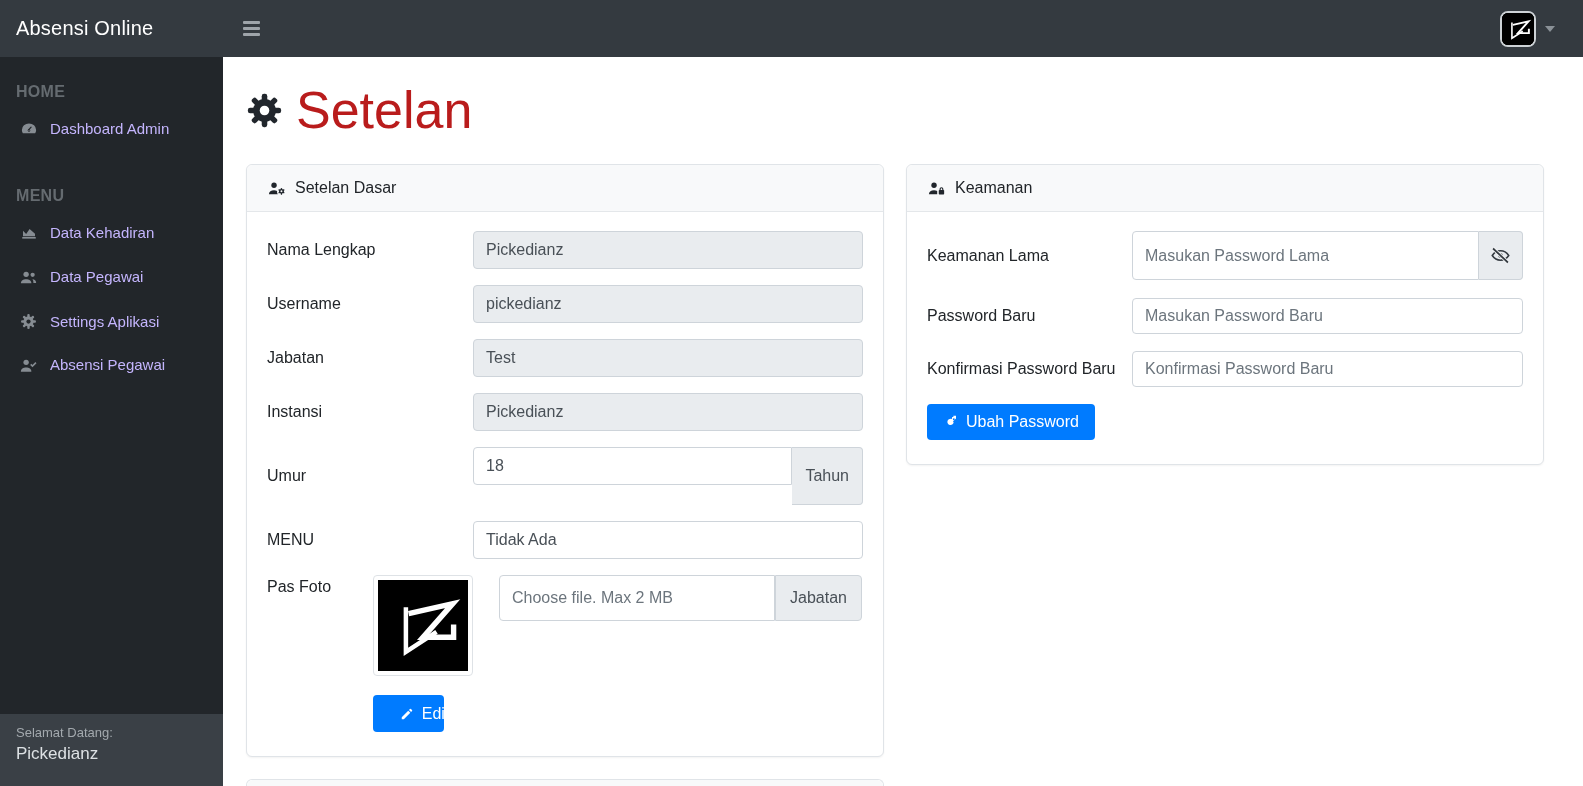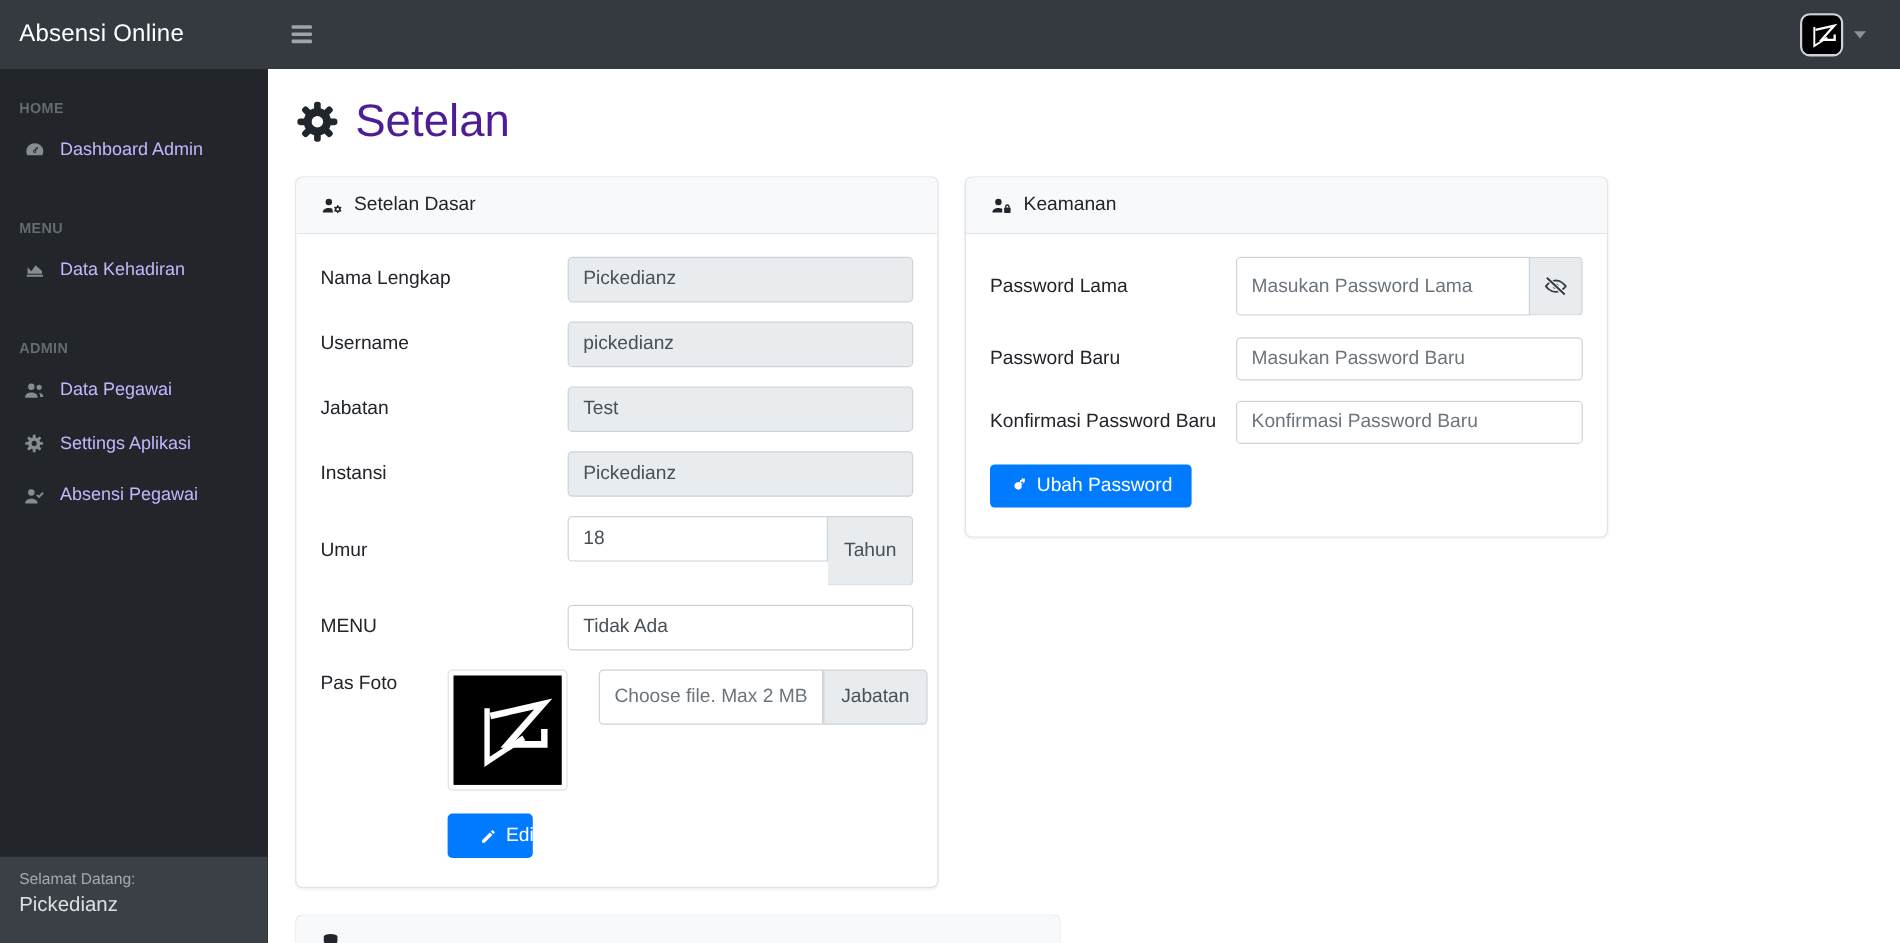--- a/index.html
+++ b/index.html
@@ -16,42 +16,42 @@
   .burger span { display:block; width:17px; height:3px; background:#9ea4aa; border-radius:1px; }
   .nav-right { margin-left:auto; display:flex; align-items:center; gap:9px; padding-right:28px; }
   .avatar { width:36px; height:36px; border-radius:8px; border:2px solid #cdd2d6;
     background:#000; overflow:hidden; cursor:pointer; }
   .caret { width:0; height:0; border-left:5px solid transparent; border-right:5px solid transparent;
     border-top:6px solid #8a9197; cursor:pointer; }
 
   
   .sidebar { position:fixed; top:57px; left:0; width:223px; bottom:0;
     background:#22262a; z-index:15; }
-  .nav-header { padding:10px 16px 6px; font-size:12px; font-weight:bold;
+  .nav-header { padding:10px 16px 6px; font-size:16px; font-weight:bold;
     color:#656b70; letter-spacing:.3px; }
   .nav-header.first { padding-top:26px; }
   .nav-header.spaced { margin-top:26px; }
   .nav-item { display:flex; padding:13px 16px; cursor:pointer;
     color:#c4b5fd; font-size:15px; }
   .nav-item .ni { width:25px; margin-right:9px; color:#868c92; flex:0 0 auto;
     display:flex; justify-content:center; --hole:#22262a; }
   .side-footer { position:absolute; left:0; right:0; bottom:0; height:72px;
     background:#3a4046; padding:11px 16px 0; }
   .side-footer .greet { font-size:13px; color:#a3a9ae; margin-bottom:4px; }
   .side-footer .uname { font-size:17px; color:#dde1e4; }
 
   
   .content { position:absolute; top:57px; left:223px; width:1360px; height:729px;
     background:#fff; padding:21px 23px; overflow:hidden; }
   .page-title { display:flex; align-items:center; gap:13px; margin:2px 0 24px; }
-  .page-title h1 { font-size:38px; font-weight:400; color:#4c1d95; }
+  .page-title h1 { font-size:52px; font-weight:400; color:#b91c1c; }
   .page-title .pt-ico { color:#21262c; display:flex; }
 
   .cards-row { display:flex; gap:22px; align-items:flex-start; }
-  .card { width:536px; background:#fff; border:1px solid #e0e4e8; border-radius:6px;
+  .card { width:638px; background:#fff; border:1px solid #e0e4e8; border-radius:6px;
     box-shadow:0 1px 2px rgba(0,0,0,.05); }
   .card-header { background:#f8f9fa; border-bottom:1px solid #e4e7ea;
     border-radius:6px 6px 0 0; padding:14px 20px; font-size:16px; color:#212529;
     display:flex; align-items:center; gap:9px; }
   .card-header .ch-ico { color:#21262c; display:flex; --hole:#f8f9fa; }
   .card-body { padding:19px 20px 24px; }
 
   .form-row { display:flex; align-items:center; margin-bottom:16px; }
   .form-row label { width:206px; flex:0 0 auto; font-size:16px; color:#212529; }
   .ctrl { flex:1; display:flex; }
@@ -138,21 +138,20 @@
   <div class="nav-item">
     <span class="ni">
       <svg width="18" height="18" viewBox="0 0 24 24" fill="currentColor">
         <path d="M3 19.5h18v-2.2H3z"></path>
         <path d="M4 16.2V9l4.2 4.4 4.6-6.6 7.2 6.3v3.1z"></path>
       </svg>
     </span>
     <span>Data Kehadiran</span>
   </div>
 
-  <div class="nav-header spaced">ADMIN</div>
   <div class="nav-item">
     <span class="ni">
       <svg width="19" height="19" viewBox="0 0 24 24" fill="currentColor">
         <circle cx="9" cy="8" r="3.4"></circle>
         <path d="M2.4 19c0-3.2 3-4.9 6.6-4.9s6.6 1.7 6.6 4.9v.4H2.4z"></path>
         <circle cx="17.2" cy="8.6" r="2.7"></circle>
         <path d="M17 14.3c2.7.3 4.6 1.7 4.6 4.1v.4h-3.4a6.2 6.2 0 0 0-1.2-4.5z"></path>
       </svg>
     </span>
     <span>Data Pegawai</span>
@@ -307,21 +306,21 @@
             <path d="M2.3 20c0-3.6 3.2-5.5 7.2-5.5 1.7 0 3.2.3 4.5 1V20z"></path>
             <path d="M17.3 14.2v-1.4a2.7 2.7 0 0 1 5.4 0v1.4h-1.6v-1.3a1.1 1.1 0 0 0-2.2 0v1.3z"></path>
             <rect x="16.2" y="14" width="7.6" height="6.4" rx="1"></rect>
           </svg>
         </span>
         <span>Keamanan</span>
       </div>
       <div class="card-body">
 
         <div class="form-row" style="margin-bottom:18px;">
-          <label>Password Lama</label>
+          <label>Keamanan Lama</label>
           <div class="ctrl grp">
             <input class="tb tb-lg" type="password" placeholder="Masukan Password Lama" style="">
             <span class="append append-eye">
               <svg width="21" height="21" viewBox="0 0 24 24">
                 <path d="M2.6 12S6.2 6.6 12 6.6 21.4 12 21.4 12 17.8 17.4 12 17.4 2.6 12 2.6 12z" fill="none" stroke="currentColor" stroke-width="1.8"></path>
                 <circle cx="12" cy="12" r="2.6" fill="currentColor"></circle>
                 <line x1="3.5" y1="4" x2="20.5" y2="20" stroke="#f8f9fa" stroke-width="4"></line>
                 <line x1="3.5" y1="4" x2="20.5" y2="20" stroke="currentColor" stroke-width="2"></line>
               </svg>
             </span>

